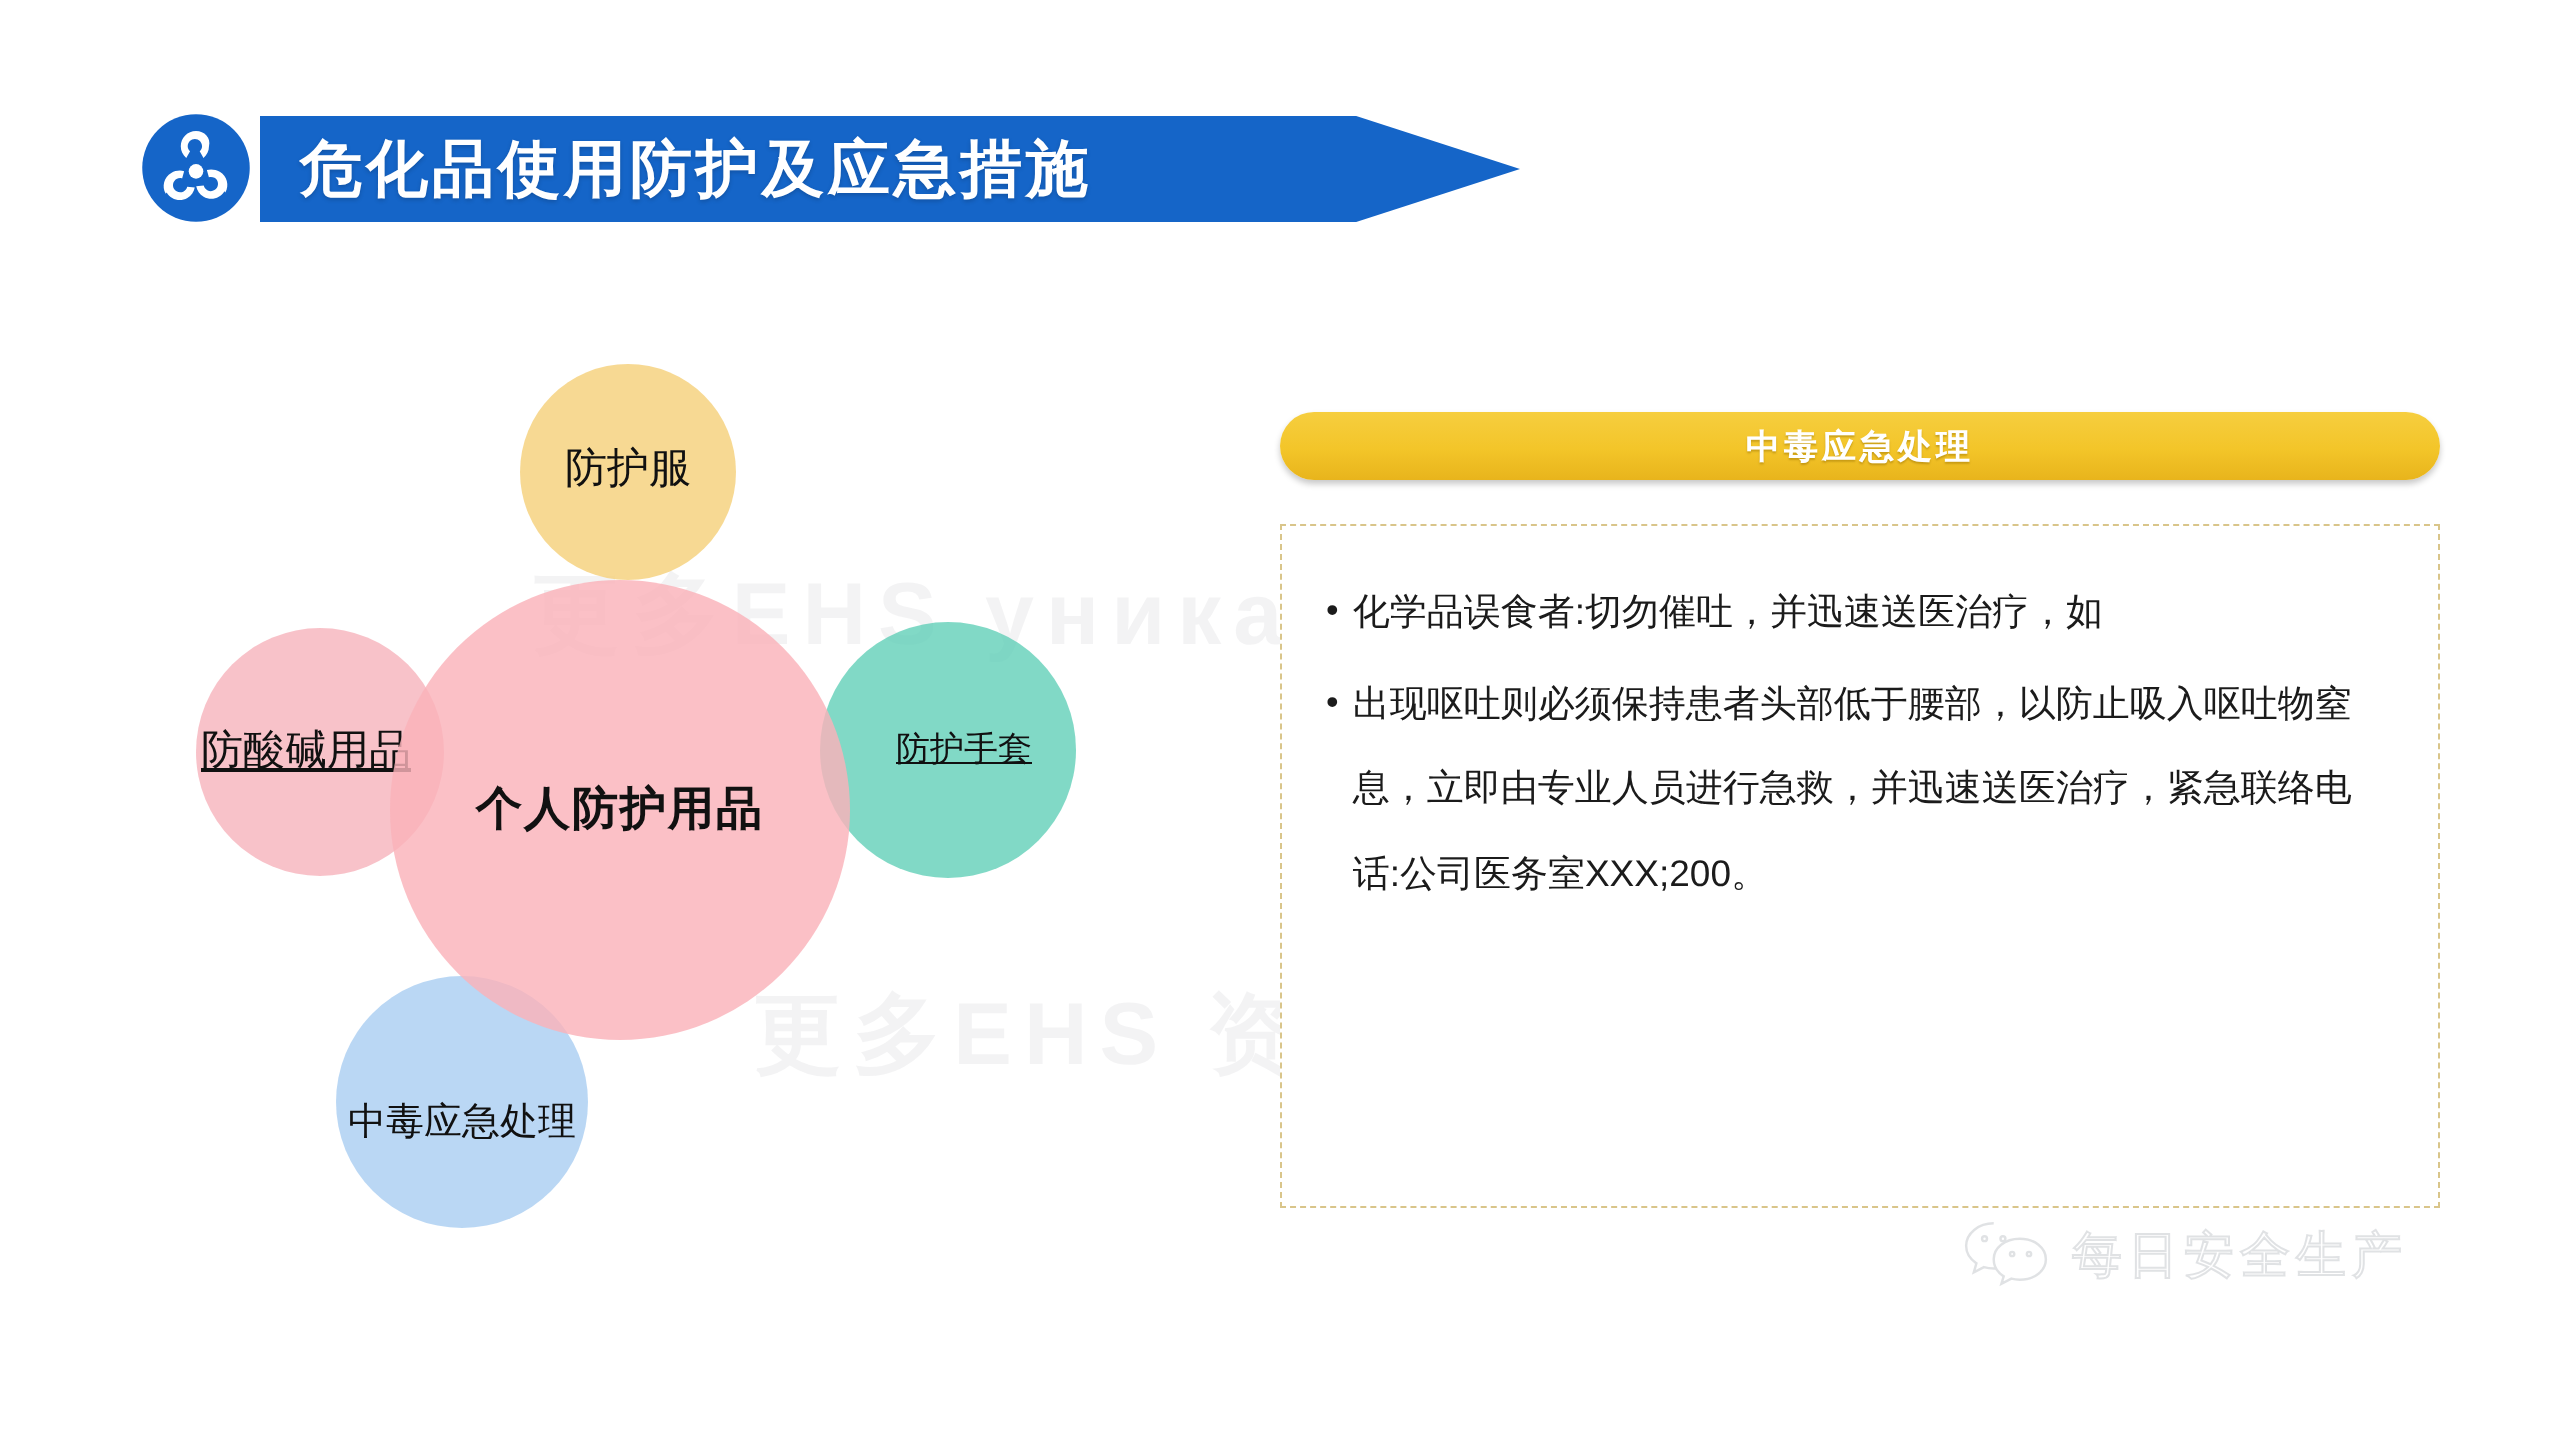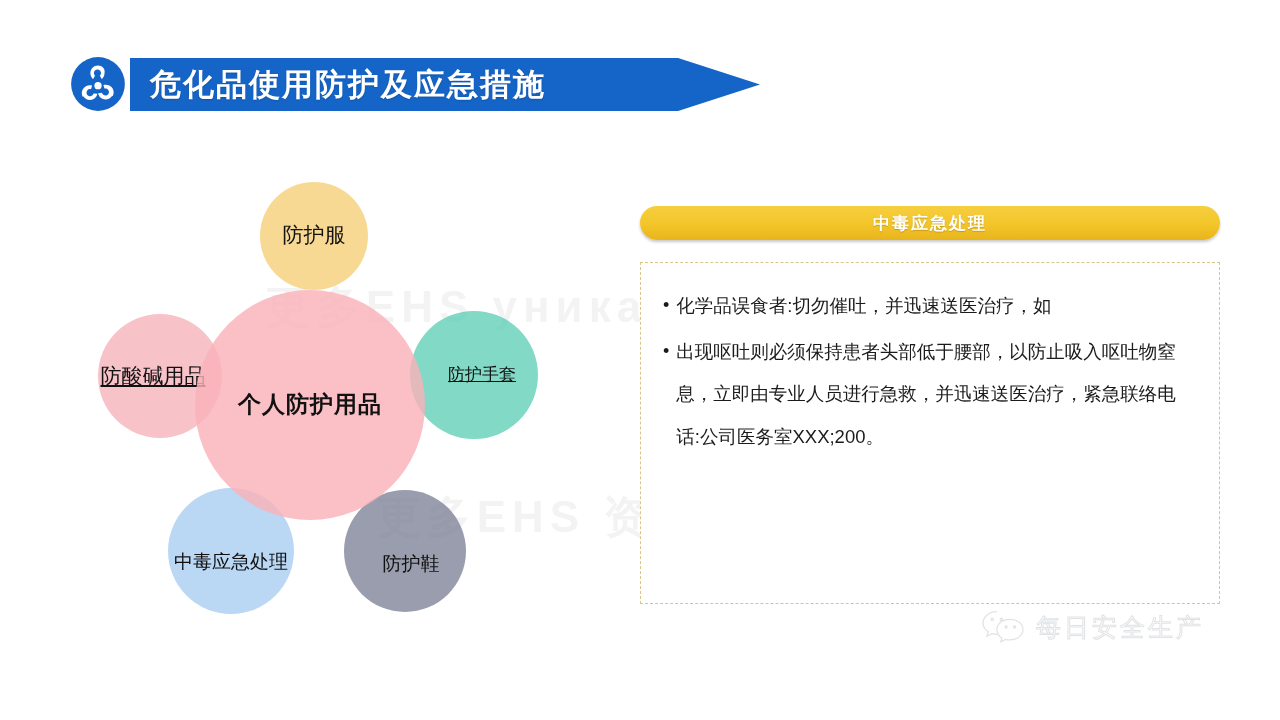--- a/index.html
+++ b/index.html
@@ -159,21 +159,20 @@
       </g>
     </svg>
     <div class="banner-title">危化品使用防护及应急措施</div>
   </div>
 
   <div class="venn">
     <div class="circ c-suit">防护服</div>
     <div class="circ c-acid">防酸碱用品</div>
     <div class="circ c-glove">防护手套</div>
     <div class="circ c-mask">中毒应急处理</div>
-    <div class="circ c-shoe">防护鞋</div>
     <div class="circ c-center">个人防护用品</div>
   </div>
 
   <div class="panel">
     <div class="panel-head">中毒应急处理</div>
     <div class="panel-body">
       <ul class="bullet-list">
         <li class="bullet">
           <span class="dot">•</span>
           <span class="btext">化学品误食者:切勿催吐，并迅速送医治疗，如</span>

